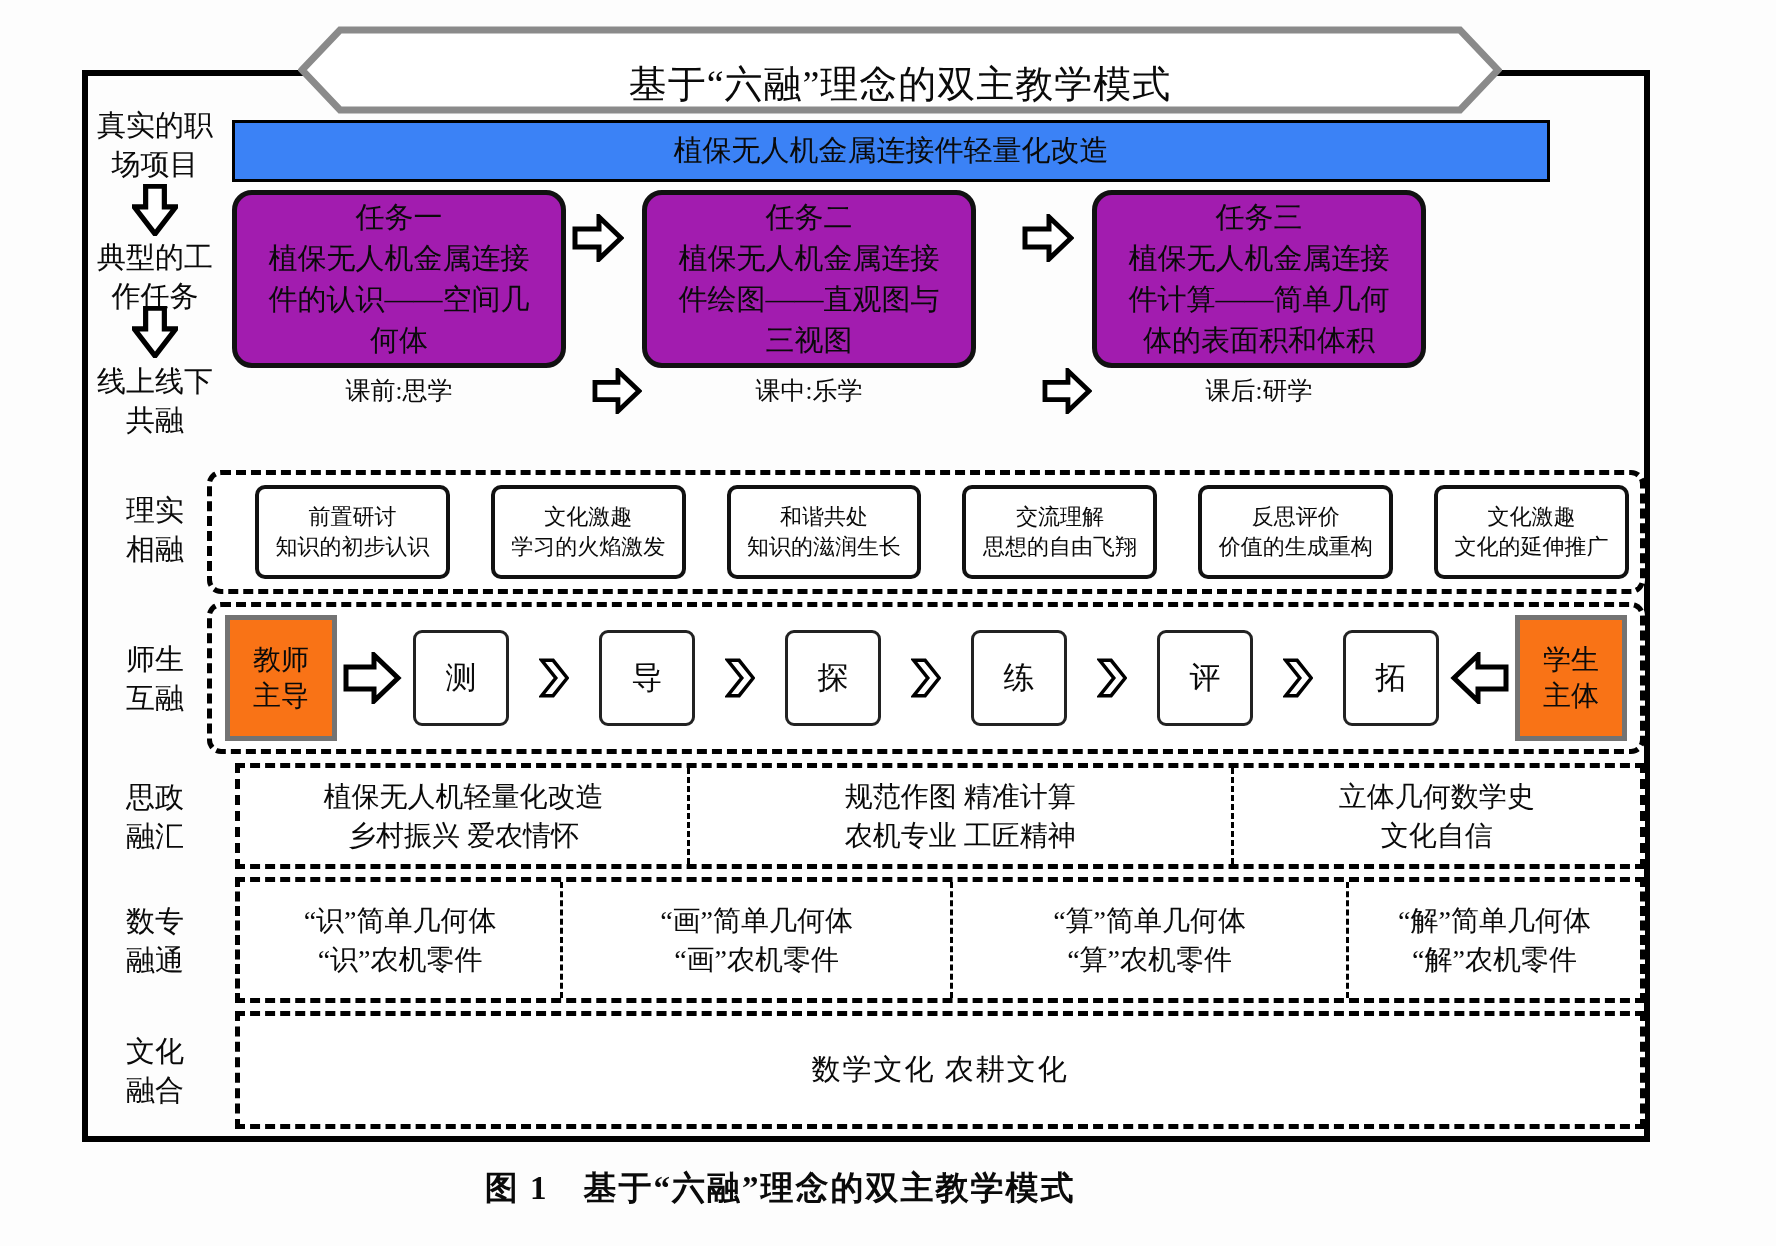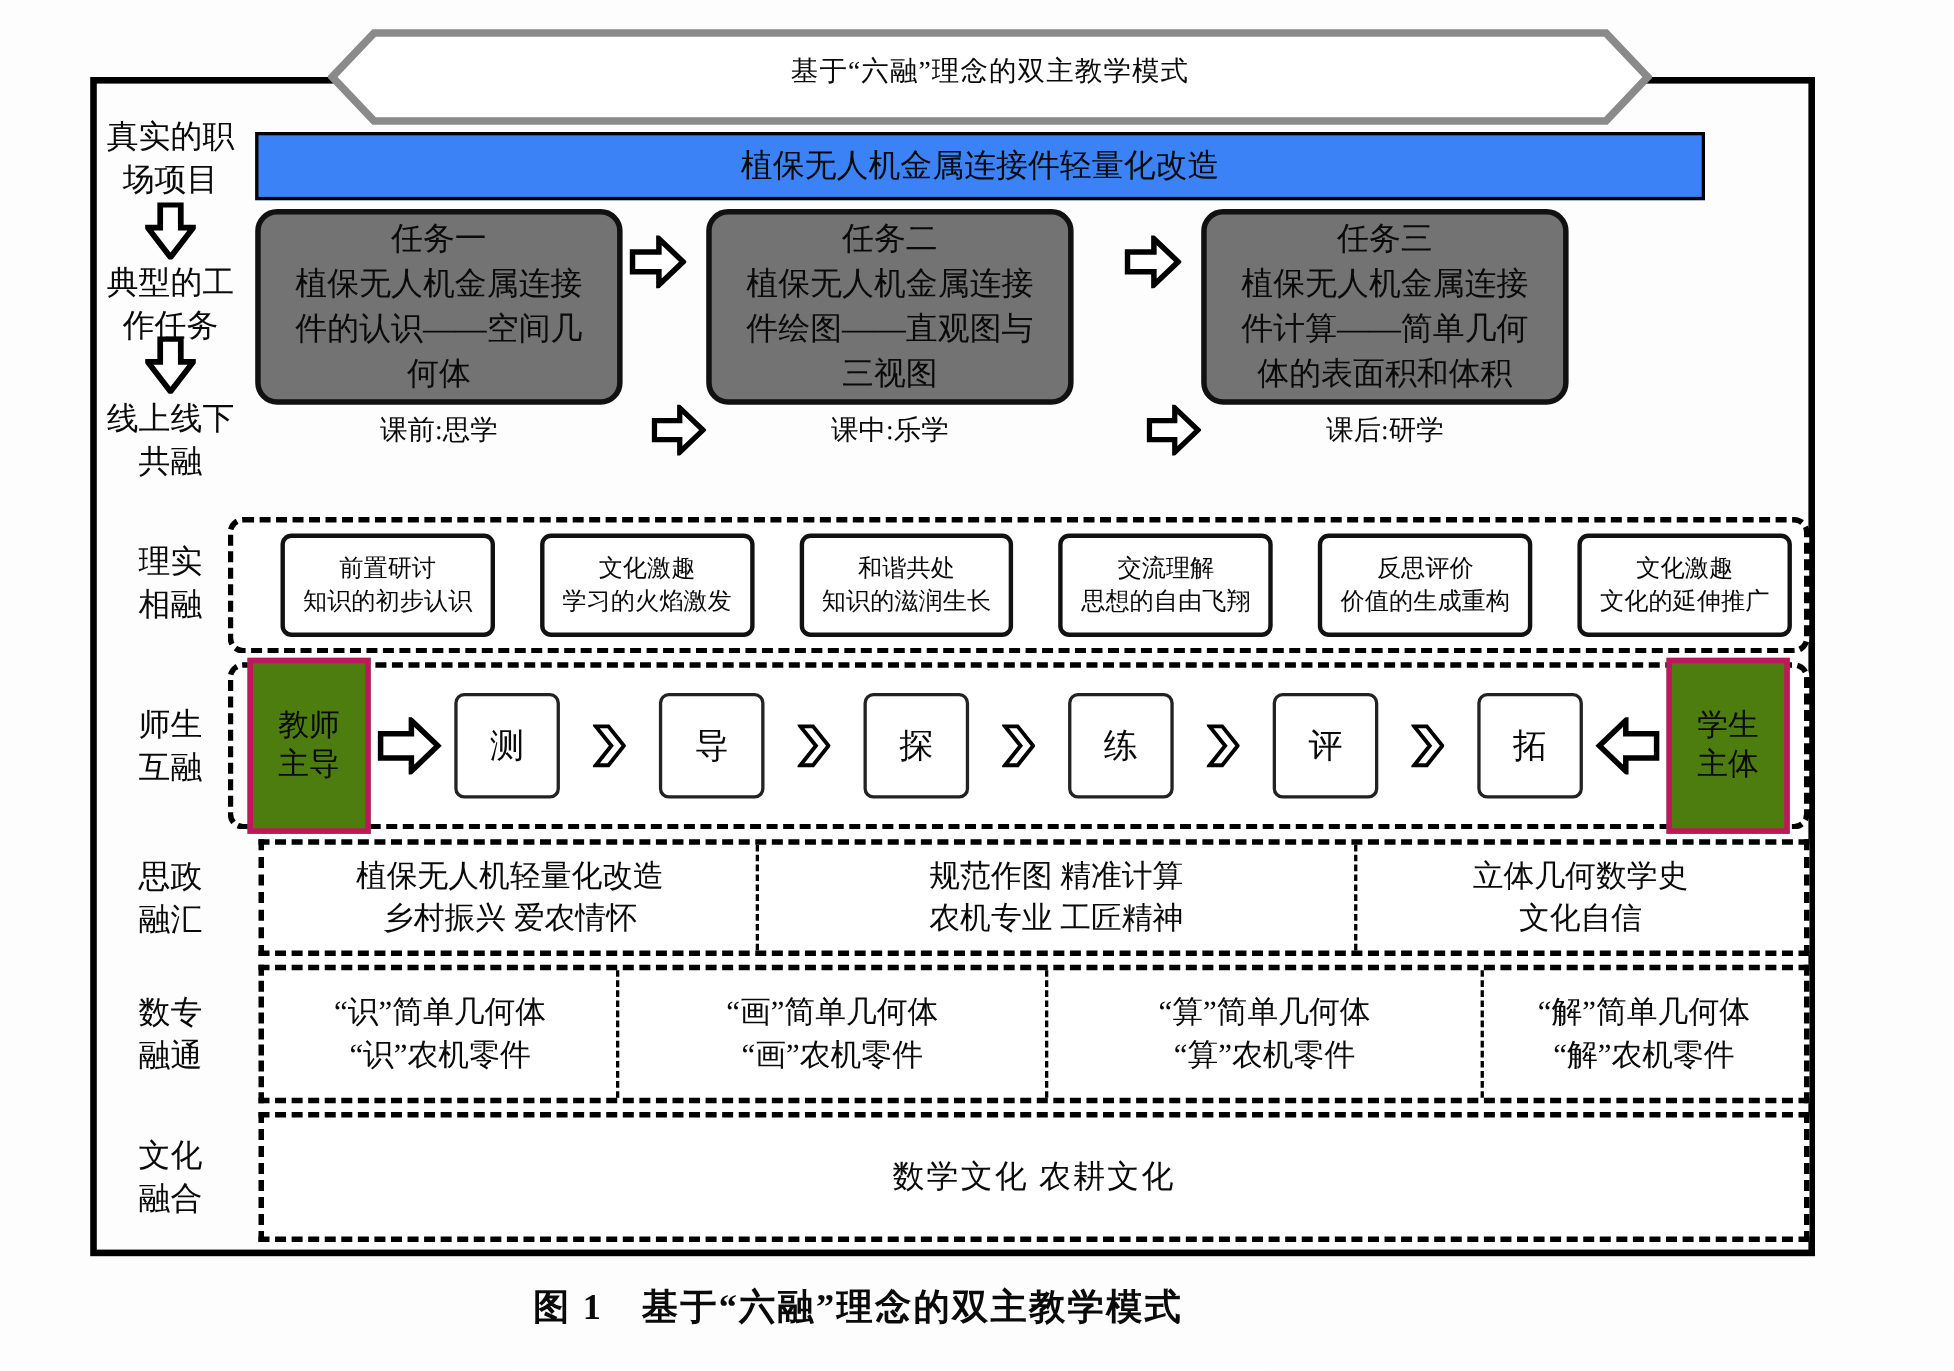--- a/index.html
+++ b/index.html
@@ -16,54 +16,54 @@
   .pre{white-space:pre-line;}
   .ctr{display:flex;align-items:center;justify-content:center;text-align:center;}
 
   .outer-frame{
     left:82px;top:70px;width:1568px;height:1072px;
     border:6px solid #000;
   }
 
   .banner-wrap{left:298px;top:24px;width:1204px;height:92px;z-index:6;}
   .banner-text{
-    left:298px;top:20px;width:1204px;height:88px;z-index:7;
-    font-size:25px;letter-spacing:1px;
+    left:298px;top:40px;width:1204px;height:88px;z-index:7;
+    font-size:38px;letter-spacing:1px;
   }
 
   .project-box{
     left:232px;top:120px;width:1318px;height:62px;
     border:3px solid #000;background:#3b82f6;
     font-size:29px;z-index:2;
   }
 
   .task-box{
     top:190px;width:334px;height:178px;
-    border:5px solid #111;border-radius:20px;background:#737373;
+    border:5px solid #111;border-radius:20px;background:#a21caf;
     font-size:29px;line-height:1.42;
     padding:4px 10px;
   }
   .task1{left:232px;} .task2{left:642px;} .task3{left:1092px;}
 
   .phase-label{top:374px;width:220px;font-size:25px;}
 
   .dash-row{border:5px dashed #000;background:#fff;}
   .fusion-row{left:207px;top:470px;width:1438px;height:124px;border-radius:14px;
     display:flex;align-items:center;gap:9px;padding:10px 11px;}
   .fusion-box{
     flex:1;height:100%;
     border:4px solid #111;border-radius:10px;
     font-size:22px;line-height:1.35;margin-left:32px;
   }
 
   .flow-row{left:207px;top:602px;width:1438px;height:152px;border-radius:14px;
     display:flex;align-items:center;padding:0 13px;}
   .actor-box{
-    width:112px;height:160px;flex:0 0 auto;
-    border:5px solid #be185d;background:#4d7c0f;
+    width:112px;height:126px;flex:0 0 auto;
+    border:5px solid #737373;background:#f97316;
     font-size:28px;line-height:1.3;
   }
   .steps{flex:1;display:flex;align-items:center;justify-content:space-between;padding:0 6px;}
   .step-box{
     width:96px;height:96px;
     border:3px solid #222;border-radius:9px;background:#fff;
     font-size:31px;
   }
   .arrow-svg{flex:0 0 auto;display:block;}
 

